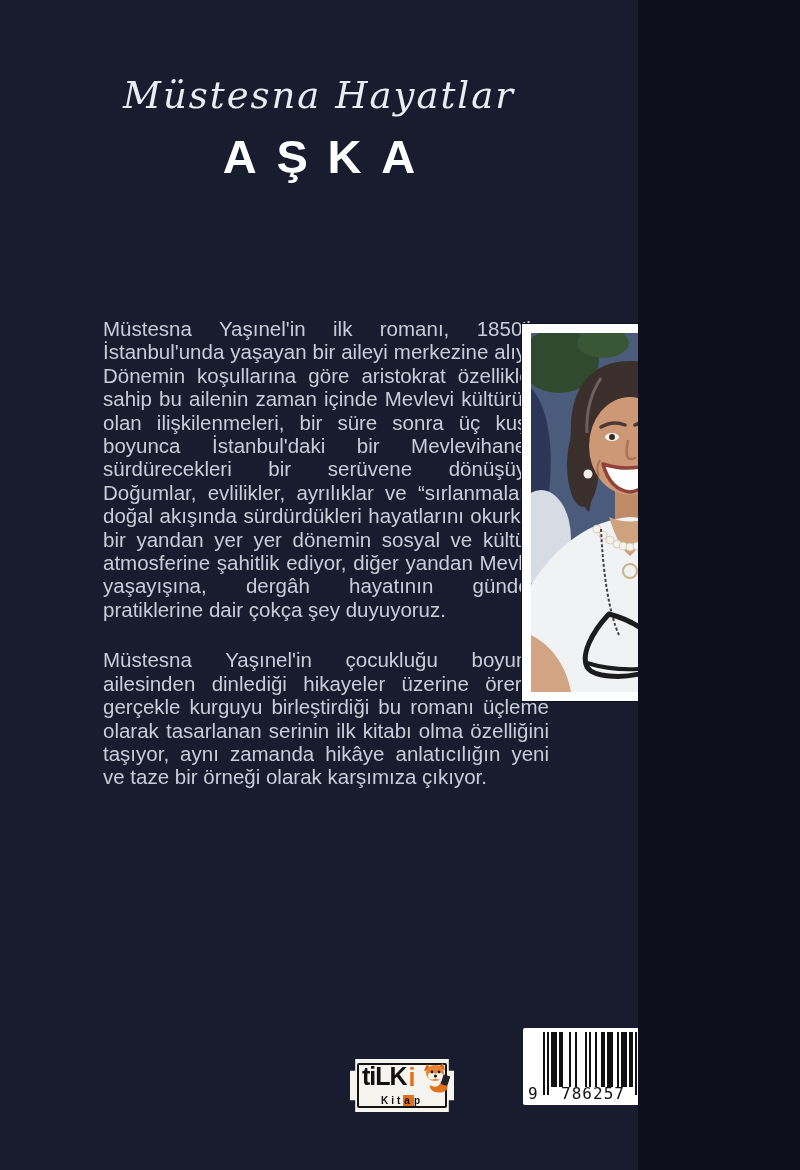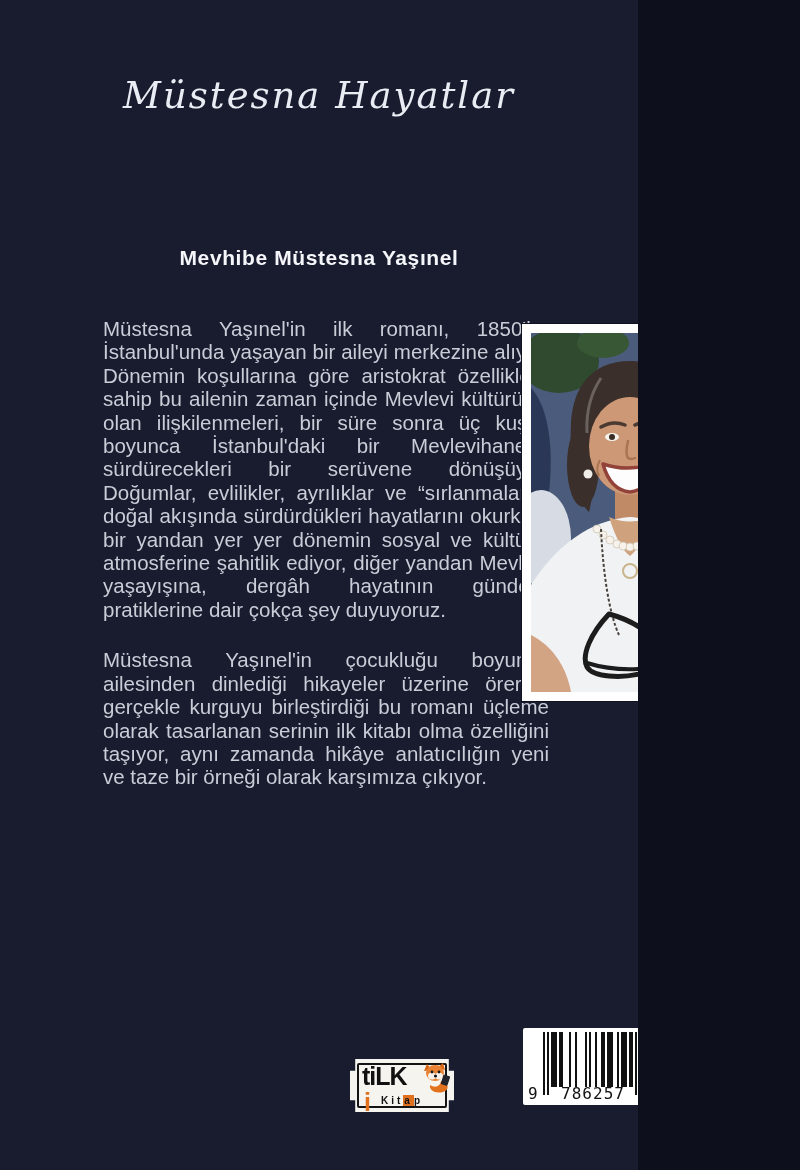--- a/index.html
+++ b/index.html
@@ -49,21 +49,20 @@
     background:#f5f4ef;
     clip-path:polygon(0 22%,5% 22%,5% 0,95% 0,95% 22%,100% 22%,100% 78%,95% 78%,95% 100%,5% 100%,5% 78%,0 78%);
   }
   .publisher-logo .inner-border{
     position:absolute;inset:4px 7px;border:2px solid #141414;border-radius:2px;
   }
   .logo-row1{
     position:absolute;top:5px;left:12px;display:flex;align-items:flex-start;
     font-weight:900;font-size:25px;line-height:25px;color:#111;
     letter-spacing:-1px;
-    flex-direction:column;
   }
   .logo-i-bar{
     display:inline-block;margin-left:2px;margin-top:2px;
     font-size:25px;line-height:23px;color:#e2711d;font-weight:900;
   }
   .logo-row2{
     position:absolute;bottom:6px;left:0;width:100%;text-align:center;
     font-size:10px;font-weight:800;letter-spacing:3px;color:#111;
   }
   .logo-row2 .a-box{
@@ -84,21 +83,21 @@
   .bd-lead{left:5px;}
   .bd-g1{left:30px;width:80px;text-align:center;}
   .bd-g2{left:121px;width:86px;text-align:left;}
 </style>
 </head>
 <body>
 
 <div id="cover">
 
   <div class="series-title">Müstesna Hayatlar</div>
-  <div class="author-name">Mevhibe Müstesna Yaşınel</div>
+  <div class="title-line1">AŞKA</div>
 
   <div class="synopsis">
     <p>Müstesna Yaşınel'in ilk romanı, 1850'ler İstanbul'unda yaşayan bir aileyi merkezine alıyor. Dönemin koşullarına göre aristokrat özelliklere sahip bu ailenin zaman içinde Mevlevi kültürüyle olan ilişkilenmeleri, bir süre sonra üç kuşak boyunca İstanbul'daki bir Mevlevihanede sürdürecekleri bir serüvene dönüşüyor. Doğumlar, evlilikler, ayrılıklar ve “sırlanmalarla” doğal akışında sürdürdükleri hayatlarını okurken, bir yandan yer yer dönemin sosyal ve kültürel atmosferine şahitlik ediyor, diğer yandan Mevlevi yaşayışına, dergâh hayatının gündelik pratiklerine dair çokça şey duyuyoruz.</p>
     <p>Müstesna Yaşınel'in çocukluğu boyunca ailesinden dinlediği hikayeler üzerine örerek, gerçekle kurguyu birleştirdiği bu romanı üçleme olarak tasarlanan serinin ilk kitabı olma özelliğini taşıyor, aynı zamanda hikâye anlatıcılığın yeni ve taze bir örneği olarak karşımıza çıkıyor.</p>
   </div>
 
   <div class="photo-frame">
     <svg width="198" height="359" viewBox="0 0 198 359">
       <rect width="198" height="359" fill="#4b5b7c"></rect>
       <rect x="138" width="60" height="359" fill="#3c4968"></rect>

